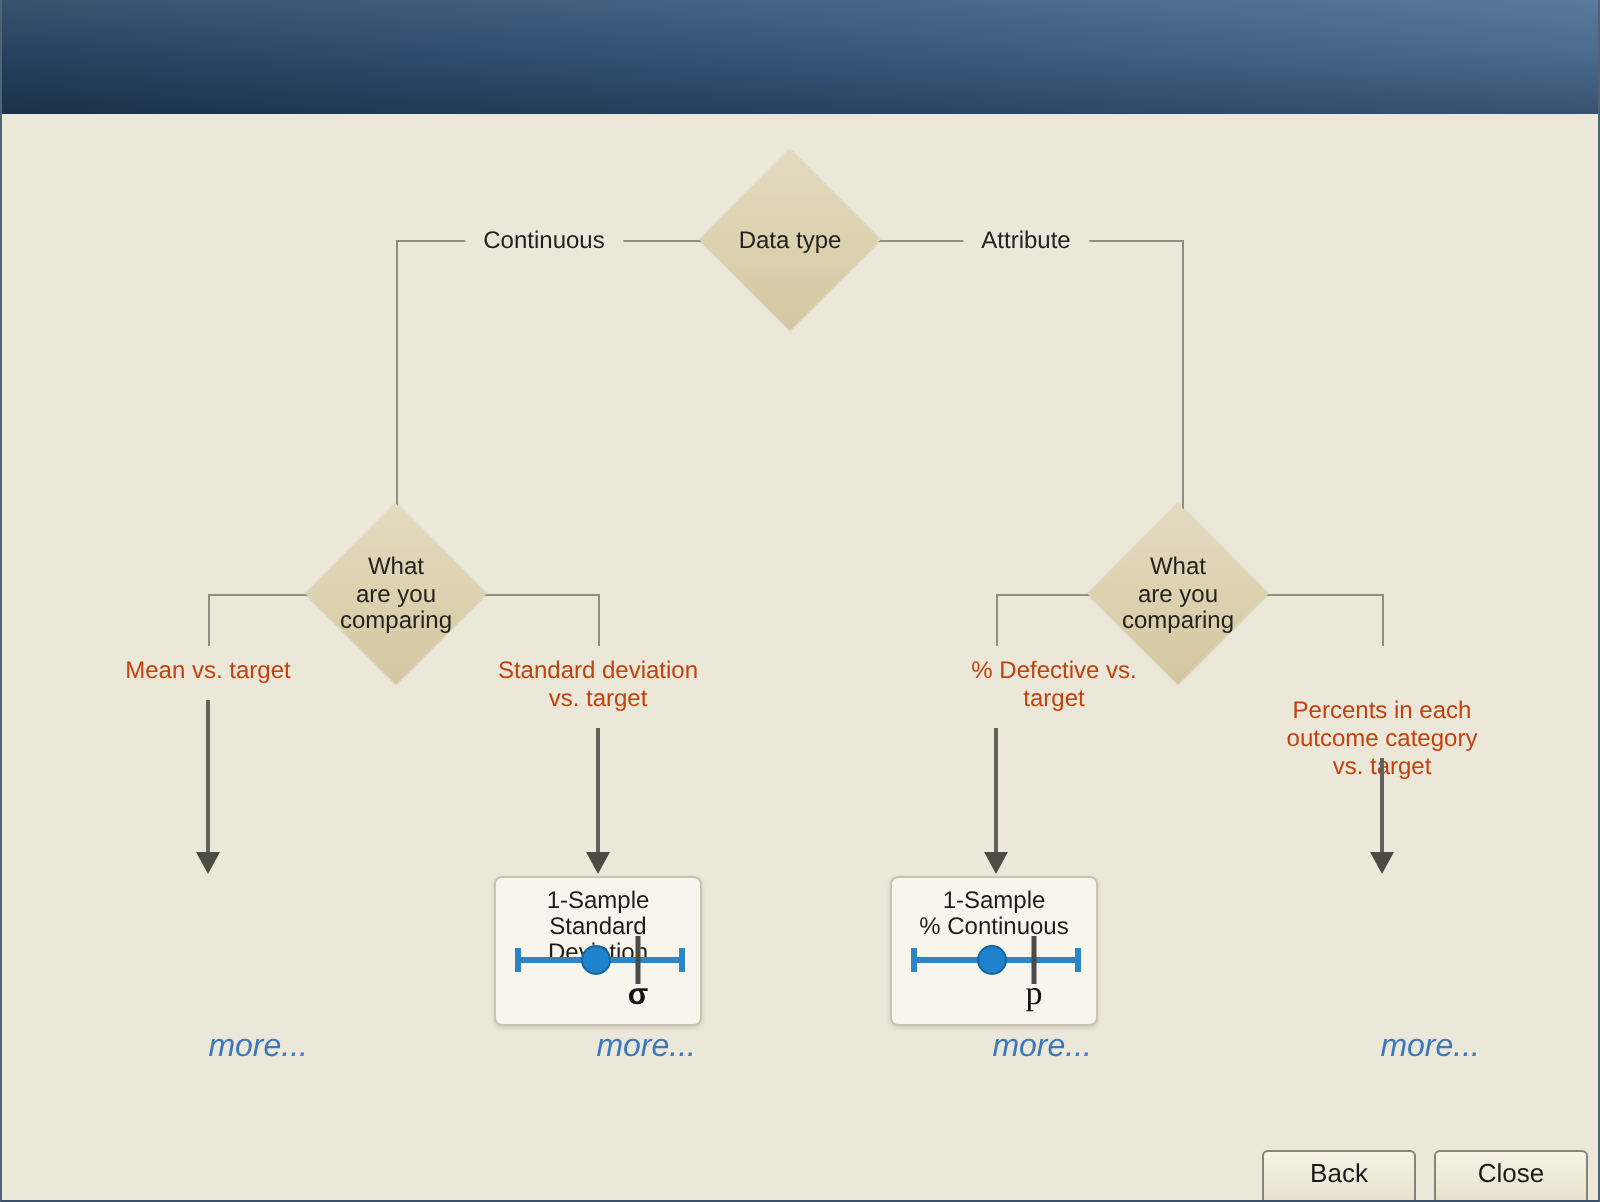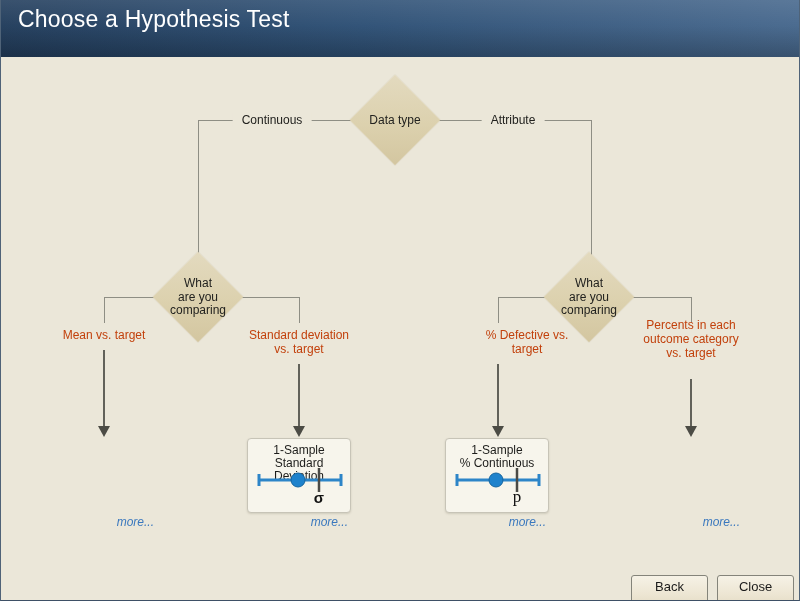--- a/index.html
+++ b/index.html
@@ -60,38 +60,37 @@
   }
   .card .nl-icon{position:absolute;left:7px;top:28px;}
   .card .symbol{
     position:absolute;left:56px;top:50px;width:30px;text-align:center;
     font-size:15px;font-weight:bold;color:#111;
   }
   .card .symbol.serif{font-family:"Liberation Serif", serif;font-size:17px;font-weight:400;top:48px;}
   .card .cs-icon{position:absolute;left:17px;top:26px;}
   .more-link{
     position:absolute;width:104px;text-align:right;padding-right:3px;box-sizing:border-box;
-    font-size:12px;font-style:italic;color:#3a78be;cursor:pointer;
+    font-size:16px;font-style:italic;color:#3a78be;cursor:pointer;
   }
   
   .btn{
     position:absolute;top:575px;width:77px;height:40px;box-sizing:border-box;
     background:linear-gradient(to bottom,#f6f2e6 0%,#ece5d2 50%,#ddd4bb 100%);
     border:1px solid #84847a;border-radius:3px;
     font-size:13px;color:#1a1a1a;text-align:center;line-height:22px;cursor:pointer;
     font-family:"Liberation Sans", sans-serif;
   }
 </style>
 </head>
 <body>
 
 <div class="window">
 
   <div class="header">
-    <div class="title">Choose a Hypothesis Test</div>
   </div>
 
   <div class="hline" style="left:197px;top:120px;width:393px;"></div>
   <div class="vline" style="left:197px;top:120px;height:136px;"></div>
   <div class="vline" style="left:590px;top:120px;height:136px;"></div>
   <div class="branch-label" style="left:271px;top:120px;">Continuous</div>
   <div class="branch-label" style="left:512px;top:120px;">Attribute</div>
 
   <div class="diamond" style="left:362px;top:88px;"></div>
   <div class="node-label" style="left:329px;top:114px;">Data type</div>
@@ -121,21 +120,21 @@
     <div>Mean vs. target</div>
   </div>
   <div class="leaf-label" style="left:298px;top:328px;">
     <div>Standard deviation</div>
     <div>vs. target</div>
   </div>
   <div class="leaf-label" style="left:526px;top:328px;">
     <div>% Defective vs.</div>
     <div>target</div>
   </div>
-  <div class="leaf-label" style="left:690px;top:318px;">
+  <div class="leaf-label" style="left:690px;top:348px;">
     <div>Percents in each</div>
     <div>outcome category</div>
     <div>vs. target</div>
   </div>
 
   <div class="arrowline" style="left:102px;top:350px;height:76px;"></div>
   <div class="arrowhead" style="left:97px;top:426px;"></div>
   <div class="arrowline" style="left:297px;top:364px;height:62px;"></div>
   <div class="arrowhead" style="left:292px;top:426px;"></div>
   <div class="arrowline" style="left:496px;top:364px;height:62px;"></div>

